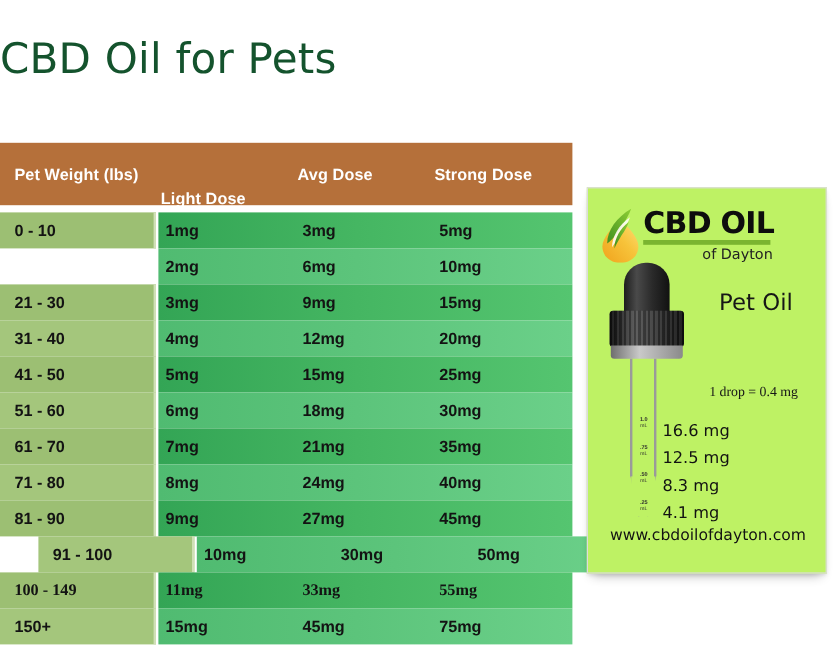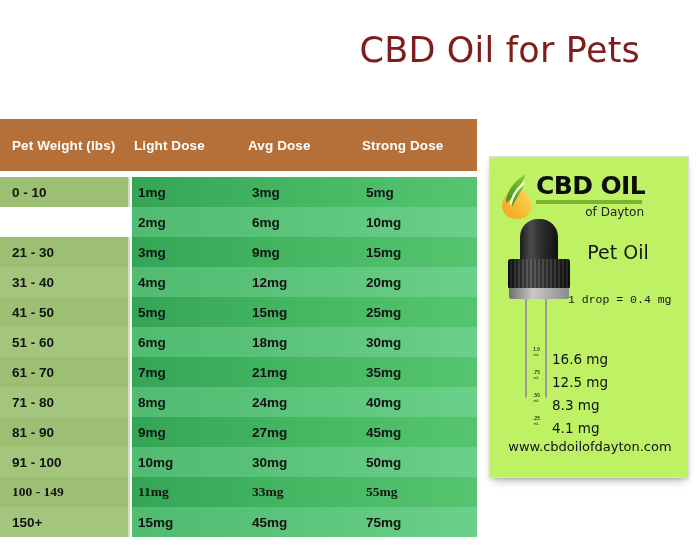--- a/index.html
+++ b/index.html
@@ -18,24 +18,24 @@
     height: 550px;
     background: #ffffff;
   }
 
   
   #page-title {
     position: absolute;
     top: 30px;
     left: 0;
     width: 640px;
-    text-align: right;
+    text-align: left;
     font-size: 35px;
     font-weight: 400;
-    color: #7f1d1d;
+    color: #14532d;
     letter-spacing: 0.2px;
     font-family: "DejaVu Sans", sans-serif;
   }
 
   .row {
     position: absolute;
     left: 0;
     width: 477px;
     height: 30px;
   }
@@ -95,21 +95,21 @@
     top: 0;
     height: 100%;
     display: flex;
     align-items: center;
     color: #ffffff;
     font-weight: bold;
     font-size: 13.5px;
     letter-spacing: 0.1px;
   }
   #table-header .hcell.h0 { left: 12px; }
-  #table-header .hcell.h1 { left: 134px; }
+  #table-header .hcell.h1 { left: 134px; margin-top: 20px; }
   #table-header .hcell.h2 { left: 248px; }
   #table-header .hcell.h3 { left: 362px; }
 
   #rows-wrap {
     position: absolute;
     left: 0;
     top: 177px;
     width: 477px;
     height: 362px;
   }
@@ -165,38 +165,38 @@
     margin-top: 1px;
     text-align: right;
     width: 108px;
     font-size: 12px;
     color: #222;
     font-family: "DejaVu Sans", sans-serif;
   }
 
   #pet-oil-label {
     position: absolute;
-    left: 76px;
+    left: 88px;
     top: 84px;
     width: 104px;
     text-align: center;
     font-size: 19px;
     color: #161616;
     font-family: "DejaVu Sans", sans-serif;
   }
 
   #drop-equivalence {
     position: absolute;
     left: 78px;
-    top: 136px;
+    top: 164px;
     width: 120px;
-    text-align: left;
+    text-align: center;
     font-size: 11.5px;
     color: #161616;
-    font-family: Liberation Mono, monospace;
+    font-family: Liberation Serif, serif;
   }
 
   
   #dropper { position: absolute; left: 6px; top: 62px; width: 86px; height: 240px; }
   .bulb {
     position: absolute; left: 24px; top: 0; width: 38px; height: 44px;
     background: linear-gradient(to right,#1d1d1d 0%,#4a4a4a 28%,#2a2a2a 62%,#111 100%);
     border-radius: 18px 18px 3px 3px;
   }
   .cap {
@@ -336,21 +336,21 @@
         <div class="dose-cell c2">24mg</div>
         <div class="dose-cell c3">40mg</div>
       </div>
       <div class="row" style="top: 240px;">
         <div class="dose-bg"></div>
         <div class="weight-cell">81 - 90</div>
         <div class="dose-cell c1">9mg</div>
         <div class="dose-cell c2">27mg</div>
         <div class="dose-cell c3">45mg</div>
       </div>
-      <div class="row alt" style="top: 270px;">
+      <div class="row alt" style="top: 270px; margin-left: 32px;">
         <div class="dose-bg"></div>
         <div class="weight-cell">91 - 100</div>
         <div class="dose-cell c1">10mg</div>
         <div class="dose-cell c2">30mg</div>
         <div class="dose-cell c3">50mg</div>
       </div>
       <div class="row" style="top: 300px; font-family: Liberation Serif, serif;">
         <div class="dose-bg"></div>
         <div class="weight-cell">100 - 149</div>
         <div class="dose-cell c1">11mg</div>

